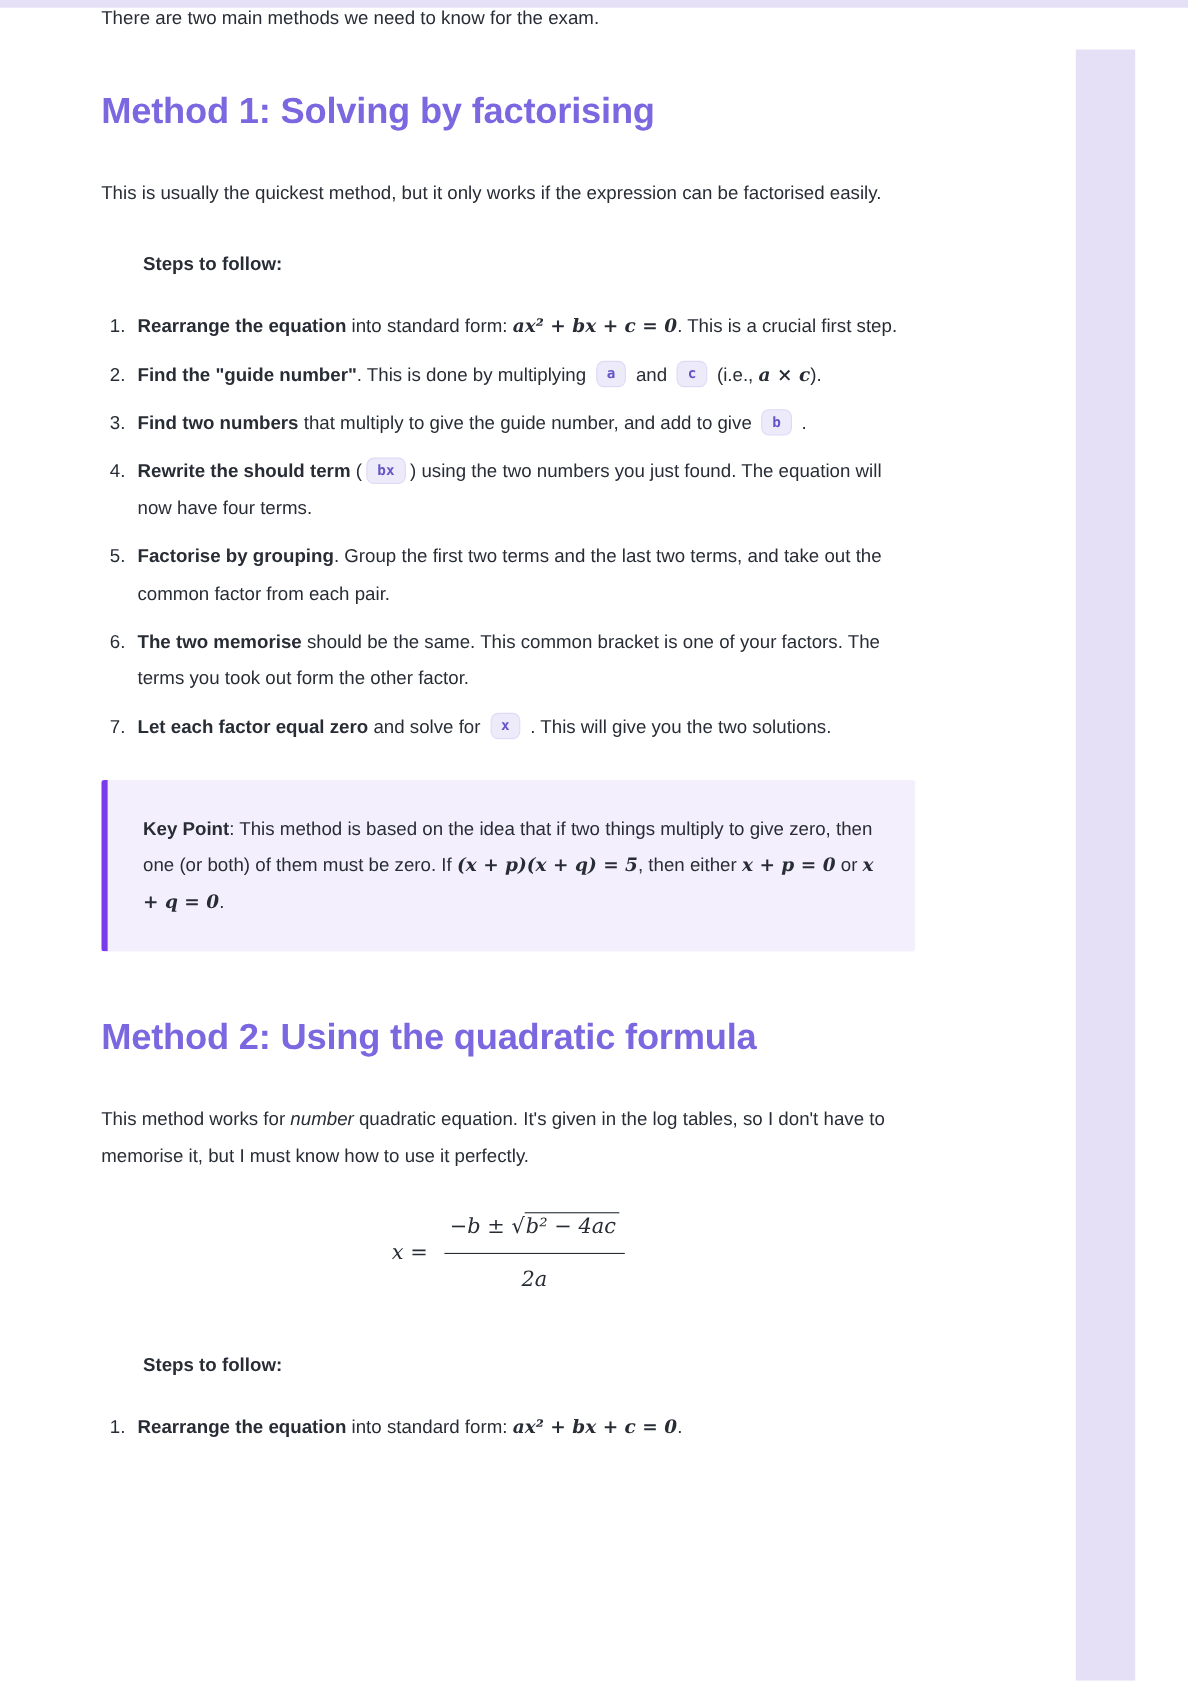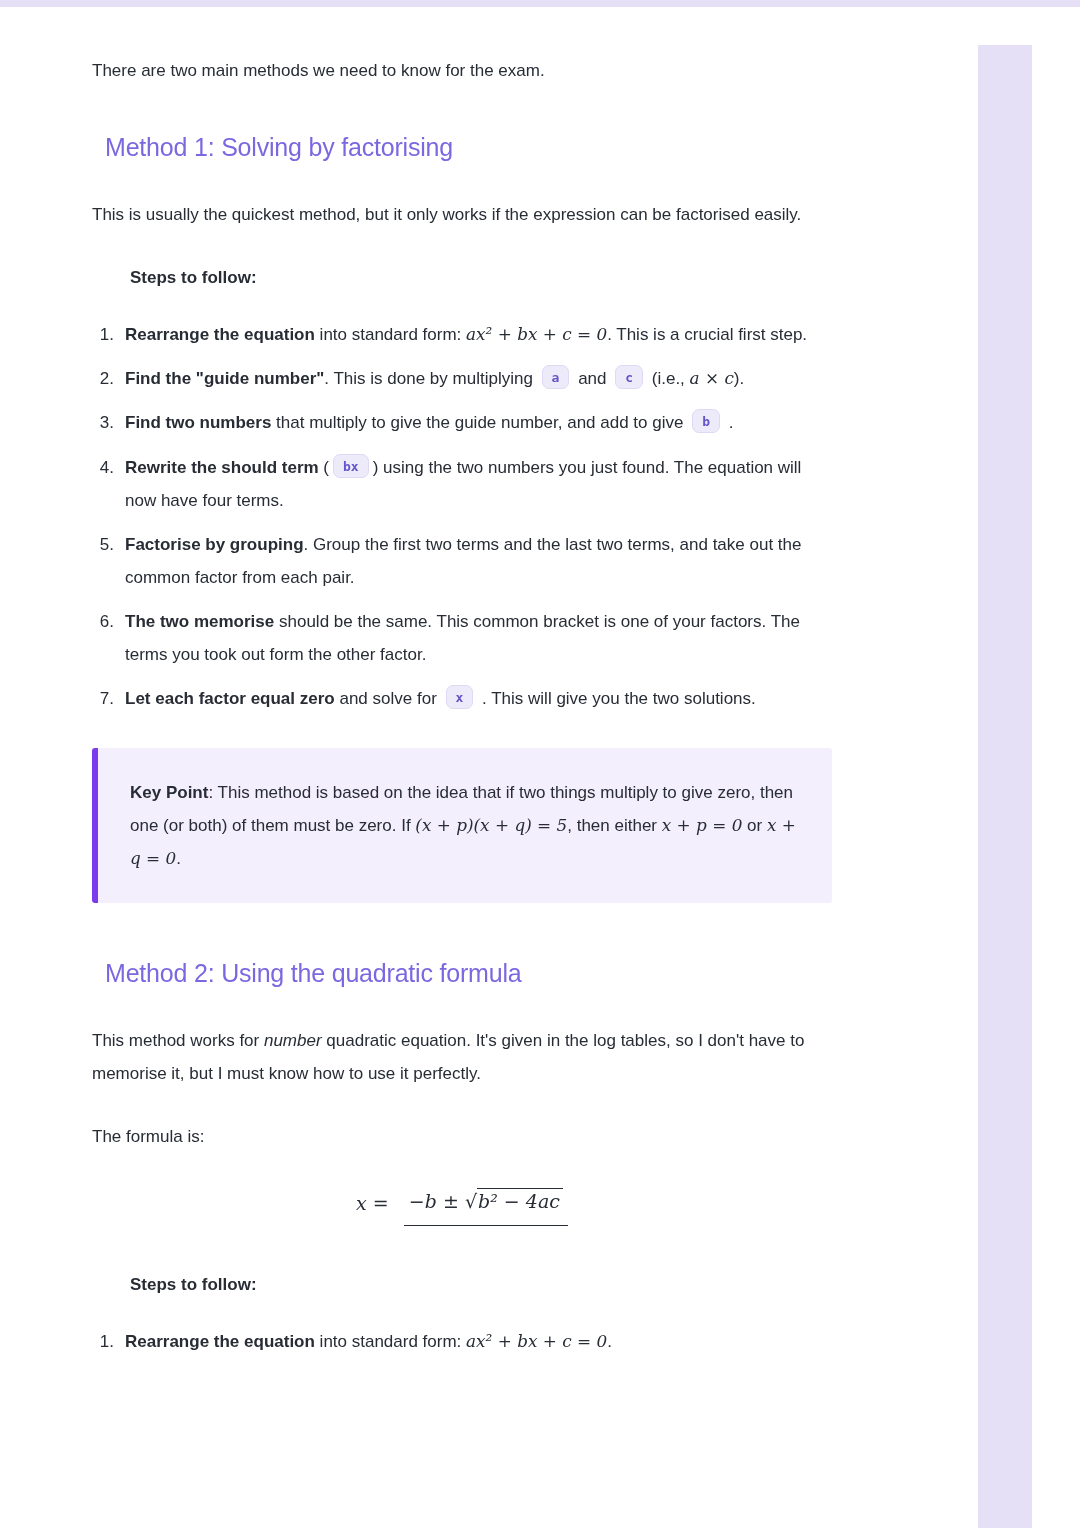--- a/index.html
+++ b/index.html
@@ -6,31 +6,31 @@
     --accent:#7b68e0; --text:#272c35; --muted:#9aa1ac;
     --strip:#e6e0f7; --callout-bg:#f4effc; --callout-border:#7c3aed;
     --chip-bg:#edeafa; --chip-text:#6455c8; --chip-border:#e0d9f6;
   }
   *{margin:0;padding:0;box-sizing:border-box;}
   html,body{width:1080px;height:1528px;}
   body{background:#fff;font-family:"Liberation Sans",sans-serif;color:var(--text);position:relative;overflow:hidden;}
   .topbar{position:absolute;top:0;left:0;width:1080px;height:7px;background:var(--strip);}
   .side-strip{position:absolute;top:45px;left:978px;width:54px;bottom:0;background:var(--strip);}
   .watermark{position:absolute;top:1526px;right:70px;font-size:13px;color:var(--muted);z-index:5;}
-  .content{position:relative;width:740px;margin-left:92px;padding-top:54px;font-size:17px;line-height:1.95;}
+  .content{position:relative;width:740px;margin-left:92px;font-size:17px;line-height:1.95;}
   .para{margin-bottom:30px;}
-  h2{font-size:25px;font-weight:400;color:var(--accent);margin:36px 13px 26px;letter-spacing:-0.2px;}
+  h2{font-size:33px;font-weight:700;color:var(--accent);margin:36px 0 26px;letter-spacing:-0.2px;}
   .b{font-weight:700;}
   .em{font-style:italic;}
   .steps-label{font-weight:700;margin-bottom:24px;margin-left:38px;}
   .list{margin-bottom:14px;}
   .li{display:flex;margin-bottom:11px;}
   .num{flex:none;width:22px;text-align:right;margin-right:11px;}
   .li-body{flex:1;}
-  .math{font-family:"DejaVu Serif",serif;font-style:italic;font-size:0.99em;}
+  .math{font-family:"DejaVu Serif",serif;font-style:italic;font-size:0.99em;font-weight:bold;}
   .chip{display:inline-block;font-family:"DejaVu Sans Mono",monospace;font-weight:700;font-size:13px;line-height:1;color:var(--chip-text);background:var(--chip-bg);border:1px solid var(--chip-border);border-radius:7px;padding:5px 9px 4px;margin:0 4px;vertical-align:2px;}
   .callout{background:var(--callout-bg);border-left:6px solid var(--callout-border);border-radius:3px;padding:28px 34px 28px 32px;margin:32px 0 46px;}
   .formula-wrap{text-align:center;margin:16px 0 42px;font-family:"DejaVu Serif",serif;font-size:19px;color:var(--text);}
   .mi{font-style:italic;}
   .frac{display:inline-block;vertical-align:middle;text-align:center;margin-left:9px;}
   .frac-top{display:block;border-bottom:1.4px solid var(--text);padding:0 5px 5px;}
   .frac-bot{display:block;padding-top:5px;}
   .sqrt-sym{font-style:normal;}
   .rad{border-top:1.4px solid var(--text);padding:1px 3px 0 1px;}
 </style>
@@ -89,24 +89,23 @@
     </div>
 
   </div>
 
   <div class="callout"><span class="b">Key Point</span><span>: This method is based on the idea that if two things multiply to give zero, then one (or both) of them must be zero. If </span><span class="math">(x + p)(x + q) = 5</span><span>, then either </span><span class="math">x + p = 0</span><span> or </span><span class="math">x + q = 0</span><span>.</span></div>
 
   <h2>Method 2: Using the quadratic formula</h2>
 
   <p class="para"><span>This method works for </span><span class="em">number</span><span> quadratic equation. It's given in the log tables, so I don't have to memorise it, but I must know how to use it perfectly.</span></p>
 
-  <p class="para">The formula is:</p>
 
   <div class="formula-wrap">
-    <span class="mi">x = </span><span class="frac"><span class="frac-top"><span class="mi">−b ± </span><span class="sqrt"><span class="sqrt-sym">√</span><span class="rad mi">b² − 4ac</span></span></span></span>
+    <span class="mi">x = </span><span class="frac"><span class="frac-top"><span class="mi">−b ± </span><span class="sqrt"><span class="sqrt-sym">√</span><span class="rad mi">b² − 4ac</span></span></span><span class="frac-bot mi">2a</span></span>
   </div>
 
   <p class="steps-label">Steps to follow:</p>
 
   <div class="list">
     <div class="li">
       <span class="num">1.</span>
       <div class="li-body"><span class="b">Rearrange the equation</span><span> into standard form: </span><span class="math">ax² + bx + c = 0</span><span>.</span></div>
     </div>
   </div>

